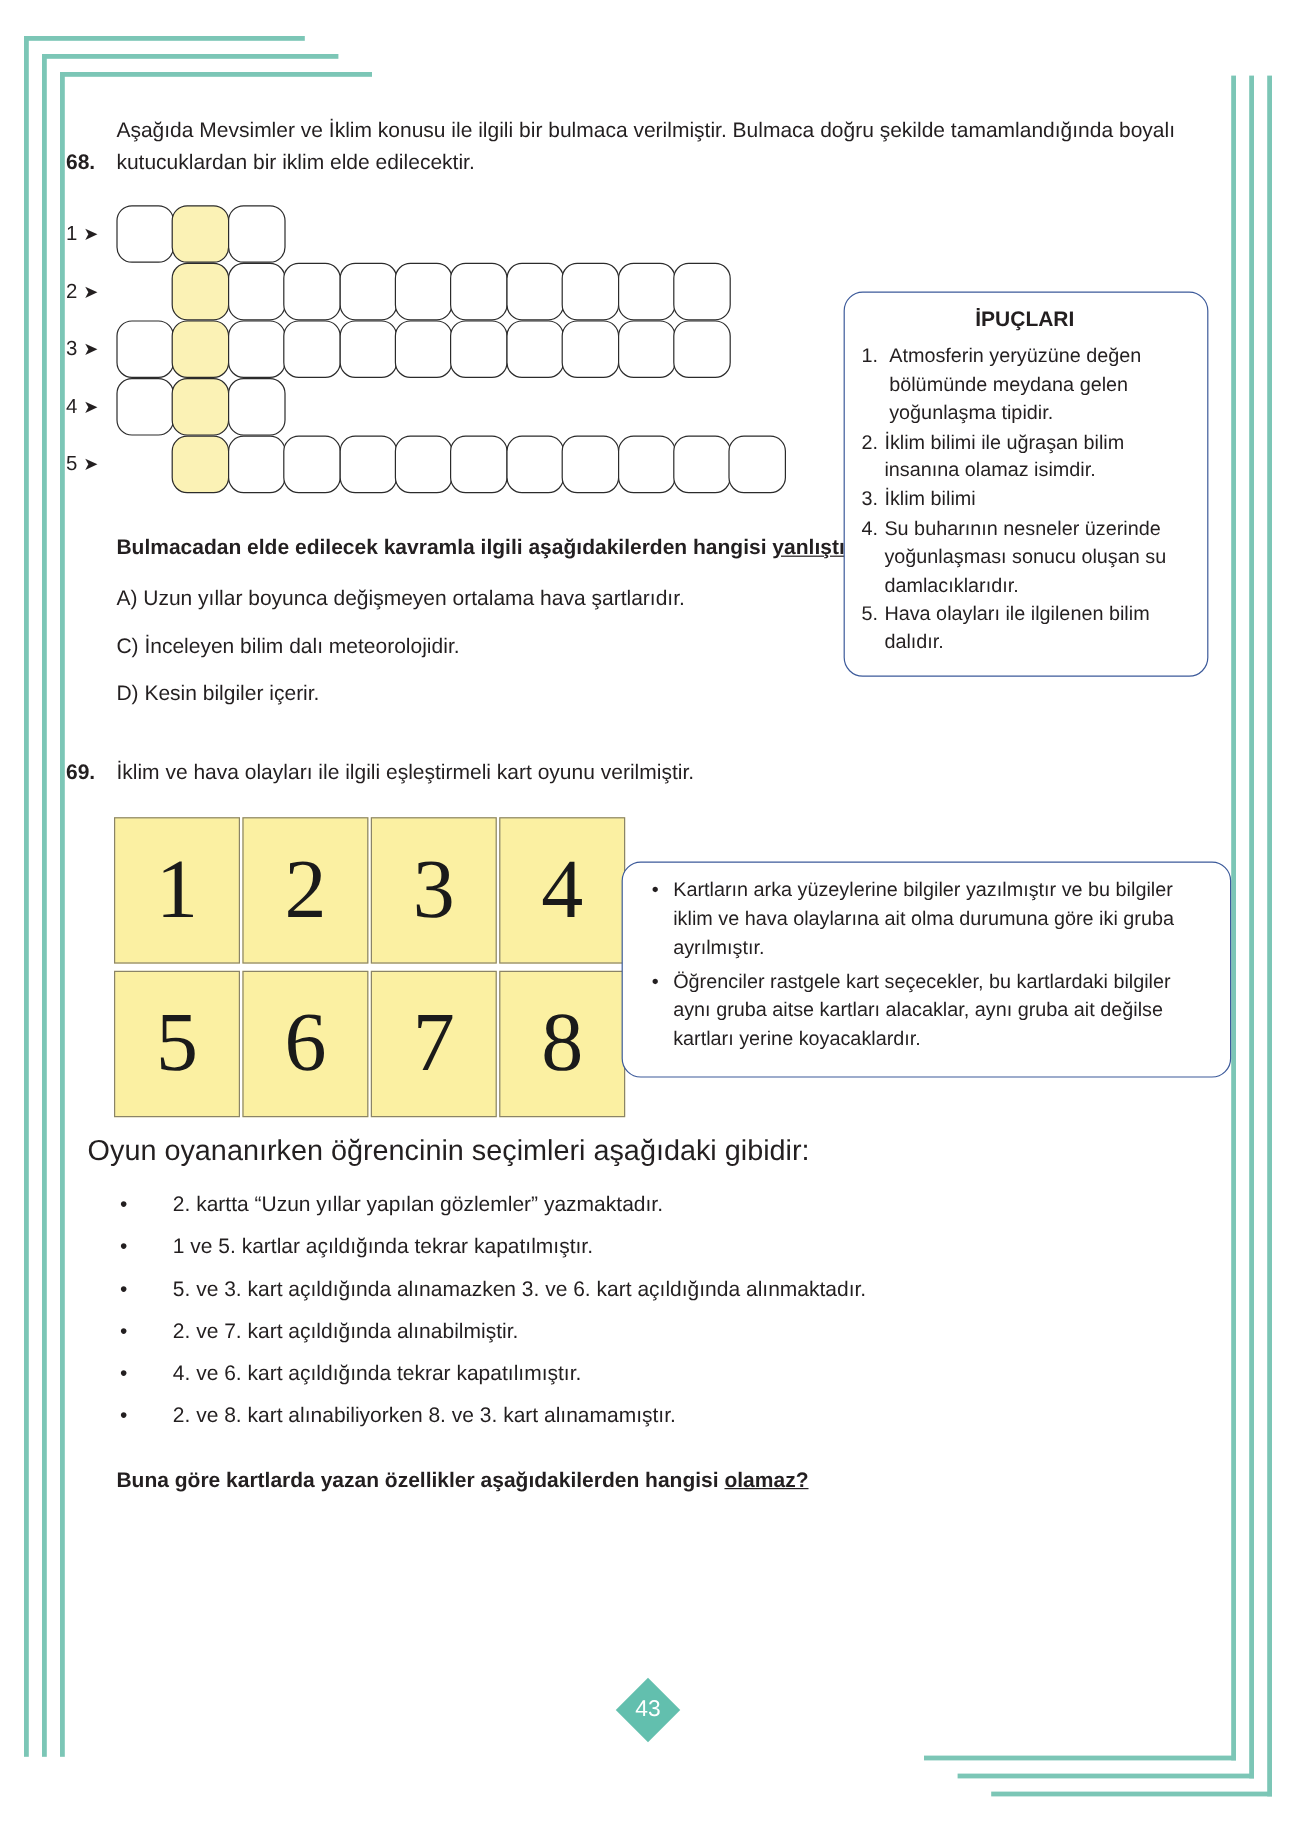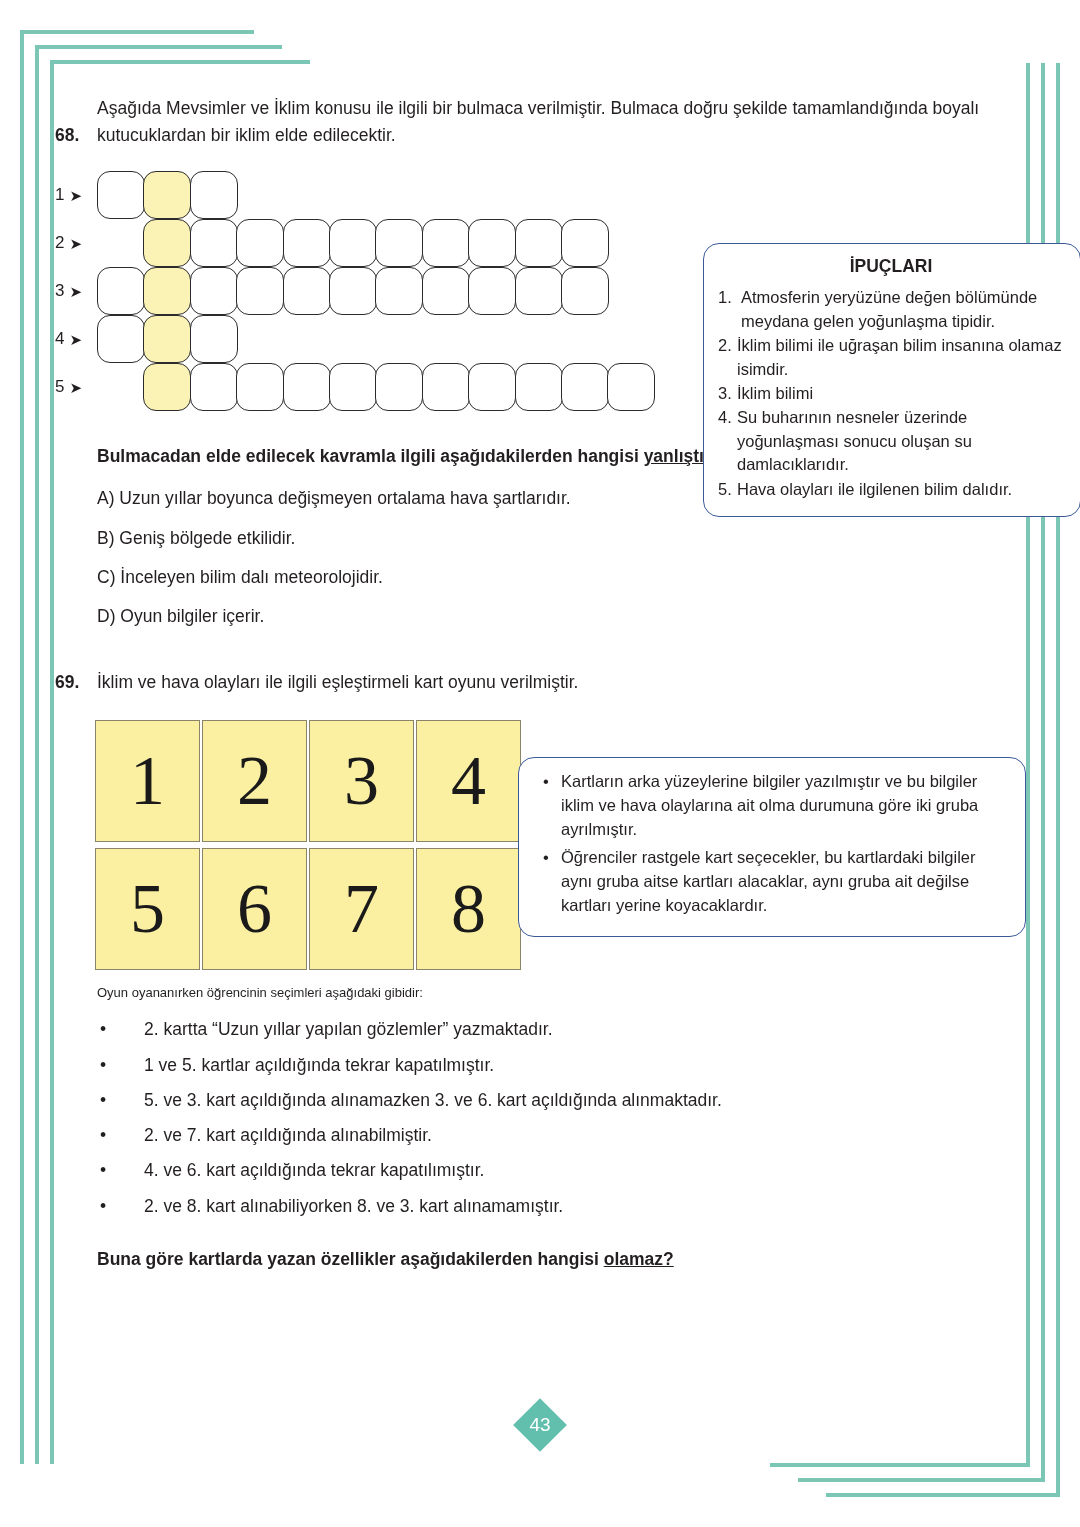--- a/index.html
+++ b/index.html
@@ -85,21 +85,21 @@
     box-sizing: border-box;
     margin-right: -1.6px;
   }
   .cell.hl { background: #fbf2b5; }
 
   
   .hints {
     position: absolute;
     left: 648px;
     top: 72px;
-    width: 378px;
+    width: 304px;
     box-sizing: border-box;
     border: 1.6px solid #3c5a9a;
     border-radius: 16px;
     background: #ffffff;
     padding: 12px 16px 14px 14px;
   }
   .hints-title {
     text-align: center;
     font-weight: bold;
     font-size: 17.5px;
@@ -175,22 +175,22 @@
     display: flex;
     font-size: 16.5px;
     line-height: 1.45;
     margin-bottom: 4px;
   }
   .note-bullet { flex: none; width: 30px; text-align: center; }
   .note-text { flex: 1; }
 
   
   .lead {
-    font-size: 13px;
-    margin: 0 0 0 42px;
+    font-size: 24px;
+    margin: 0 0 0 18px;
   }
   .bullets { margin: 16px 0 0 42px; }
   .blt {
     display: flex;
     font-size: 17.5px;
     line-height: 1.5;
     margin-bottom: 9px;
   }
   .blt-dot { flex: none; width: 44px; text-align: left; padding-left: 3px; }
   .blt-txt { flex: 1; }
@@ -348,23 +348,22 @@
               <span class="hint-t">Hava olayları ile ilgilenen bilim dalıdır.</span>
             </div>
           </div>
       </div>
     </div>
 
     <div class="prompt"><span>Bulmacadan elde edilecek kavramla ilgili aşağıdakilerden hangisi </span><u>yanlıştır?</u></div>
 
     <div class="options" id="q68-options">
         <div class="opt">A) Uzun yıllar boyunca değişmeyen ortalama hava şartlarıdır.</div>
-        <div class="opt">B) Geniş bölgede etkilidir.</div>
         <div class="opt">C) İnceleyen bilim dalı meteorolojidir.</div>
-        <div class="opt">D) Oyun bilgiler içerir.</div>
+        <div class="opt">D) Kesin bilgiler içerir.</div>
       </div>
   </div>
 
   <div class="q-block" style="margin-top:40px;">
 
     <div class="q-head">
       <div class="q-num">69.</div>
       <div class="q-text">İklim ve hava olayları ile ilgili eşleştirmeli kart oyunu verilmiştir.</div>
     </div>
 

